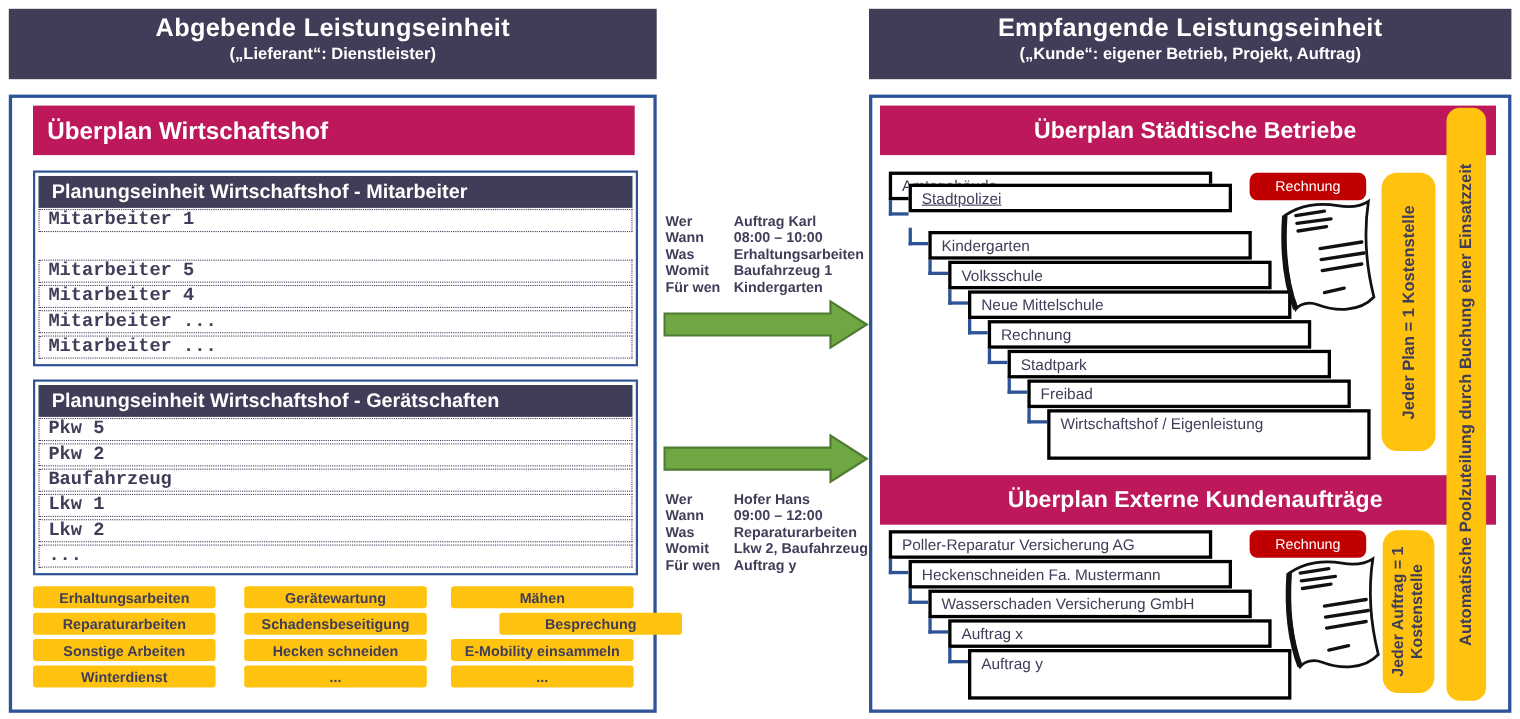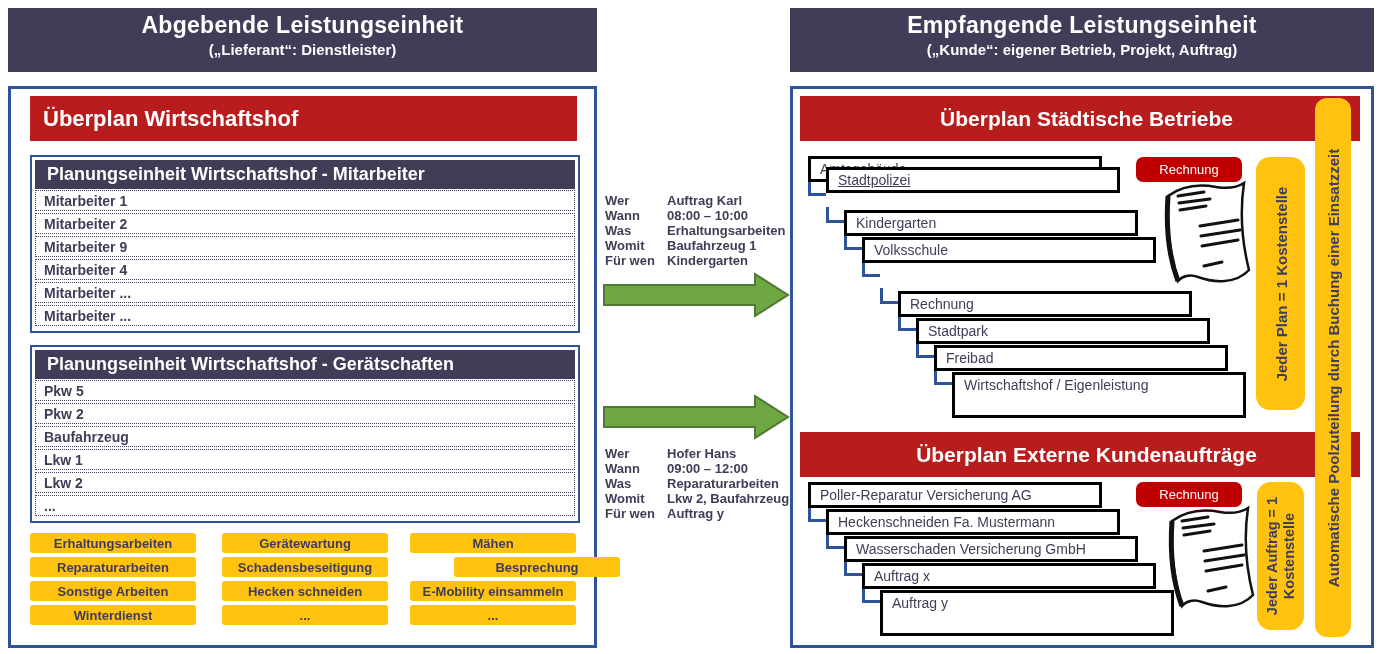--- a/index.html
+++ b/index.html
@@ -6,27 +6,27 @@
   .canvas{
     position:relative;width:1382px;height:654px;background:#fff;
     font-family:"Liberation Sans",sans-serif;color:#3F3D58;overflow:hidden;
   }
   
   .banner{position:absolute;top:8px;height:64px;background:#3F3D58;color:#fff;text-align:center;box-sizing:border-box;padding-top:2px;}
   .banner-title{font-size:23px;font-weight:700;letter-spacing:.3px;line-height:30px;}
   .banner-sub{font-size:15px;font-weight:700;line-height:19px;}
   
   .outer-box{position:absolute;background:#fff;border:3px solid #2E5397;box-sizing:border-box;}
-  .panel-header{position:absolute;background:#b91c1c;color:#fff;font-weight:700;box-sizing:border-box;padding-left:13px;}
+  .panel-header{position:absolute;background:#be185d;color:#fff;font-weight:700;box-sizing:border-box;padding-left:13px;}
   .ph-left{height:45px;line-height:45px;font-size:22px;}
   .ph-right{height:45px;line-height:45px;font-size:21px;z-index:2;text-align:center;}
   
   .sub-box{position:absolute;border:2px solid #2E5397;background:#fff;box-sizing:border-box;}
   .sub-header{position:absolute;background:#3F3D58;color:#fff;font-size:18px;font-weight:700;height:29px;line-height:29px;box-sizing:border-box;padding-left:12px;}
-  .list-item{position:absolute;height:21px;border:1px dotted #3F3D58;background:#fff;box-sizing:border-box;display:flex;align-items:center;padding-left:8px;font-size:14px;font-weight:600;}
+  .list-item{position:absolute;height:21px;border:1px dotted #3F3D58;background:#fff;box-sizing:border-box;display:flex;align-items:center;padding-left:8px;font-size:17px;font-weight:600;font-family:Liberation Mono, monospace;}
   
   .tag{position:absolute;width:166px;height:20px;background:#FFC20E;border-radius:3px;display:flex;align-items:center;justify-content:center;font-size:13px;font-weight:600;color:#3F3D58;}
   
   .booking{position:absolute;font-size:13px;font-weight:700;line-height:15px;}
   .b-row{display:flex;}
   .b-label{width:62px;flex:none;}
   .arrow{position:absolute;}
   
   .casc-box{position:absolute;width:294px;height:26px;background:#fff;border:3px solid #000000;box-sizing:border-box;display:flex;align-items:center;padding-left:9px;font-size:14px;font-weight:500;z-index:1;}
   .casc-box.tall{height:46px;align-items:flex-start;padding-top:2px;}
@@ -52,22 +52,21 @@
     <div class="banner-title">Empfangende Leistungseinheit</div>
     <div class="banner-sub">(„Kunde“: eigener Betrieb, Projekt, Auftrag)</div>
   </div>
 
   <div class="outer-box" style="left:8px;top:86px;width:589px;height:562px;"></div>
   <div class="panel-header ph-left" style="left:30px;top:96px;width:547px;">Überplan Wirtschaftshof</div>
 
   <div class="sub-box" style="left:30px;top:155px;width:550px;height:178px;"></div>
   <div class="sub-header" style="left:35px;top:160px;width:540px;">Planungseinheit Wirtschaftshof - Mitarbeiter</div>
   <div class="list-item" style="left:35px;top:190px;width:540px;">Mitarbeiter 1</div>
-  <div class="list-item" style="left:35px;top:213px;width:540px;">Mitarbeiter 2</div>
-  <div class="list-item" style="left:35px;top:236px;width:540px;">Mitarbeiter 9</div>
+  <div class="list-item" style="left:35px;top:236px;width:540px;">Mitarbeiter 5</div>
   <div class="list-item" style="left:35px;top:259px;width:540px;">Mitarbeiter 4</div>
   <div class="list-item" style="left:35px;top:282px;width:540px;">Mitarbeiter ...</div>
   <div class="list-item" style="left:35px;top:305px;width:540px;">Mitarbeiter ...</div>
 
   <div class="sub-box" style="left:30px;top:345px;width:550px;height:178px;"></div>
   <div class="sub-header" style="left:35px;top:350px;width:540px;">Planungseinheit Wirtschaftshof - Gerätschaften</div>
   <div class="list-item" style="left:35px;top:380px;width:540px;">Pkw 5</div>
   <div class="list-item" style="left:35px;top:403px;width:540px;">Pkw 2</div>
   <div class="list-item" style="left:35px;top:426px;width:540px;">Baufahrzeug</div>
   <div class="list-item" style="left:35px;top:449px;width:540px;">Lkw 1</div>
@@ -149,20 +148,21 @@
   <div class="casc-con" style="left:862px;top:261px;"></div>
   <div class="casc-con" style="left:880px;top:288px;"></div>
   <div class="casc-con" style="left:898px;top:315px;"></div>
   <div class="casc-con" style="left:916px;top:342px;"></div>
   <div class="casc-con" style="left:934px;top:369px;"></div>
 
   <div class="casc-box" style="left:808px;top:156px;">Amtsgebäude</div>
   <div class="casc-box" style="left:826px;top:167px;text-decoration:underline;">Stadtpolizei</div>
   <div class="casc-box" style="left:844px;top:210px;">Kindergarten</div>
   <div class="casc-box" style="left:862px;top:237px;">Volksschule</div>
+  <div class="casc-box" style="left:880px;top:264px;">Neue Mittelschule</div>
   <div class="casc-box" style="left:898px;top:291px;">Rechnung</div>
   <div class="casc-box" style="left:916px;top:318px;">Stadtpark</div>
   <div class="casc-box" style="left:934px;top:345px;">Freibad</div>
   <div class="casc-box tall" style="left:952px;top:372px;">Wirtschaftshof / Eigenleistung</div>
 
   <div class="badge" style="left:1136px;top:157px;">Rechnung</div>
   <svg class="paper" style="left:1148px;top:180px;" width="105" height="112" viewBox="0 0 105 112">
     <path d="M20,16 C34,6 52,4 68,7 C80,9 90,7 96,3 C92,30 93,58 101,90 C88,104 66,103 50,97 C42,94 34,96 30,101 C22,74 18,42 20,16 Z" fill="#fff" stroke="#111" stroke-width="2.5"></path>
     <path d="M20,16 C18,45 20,75 30,101" fill="none" stroke="#111" stroke-width="5"></path>
     <g stroke="#111" stroke-width="3" stroke-linecap="round">

